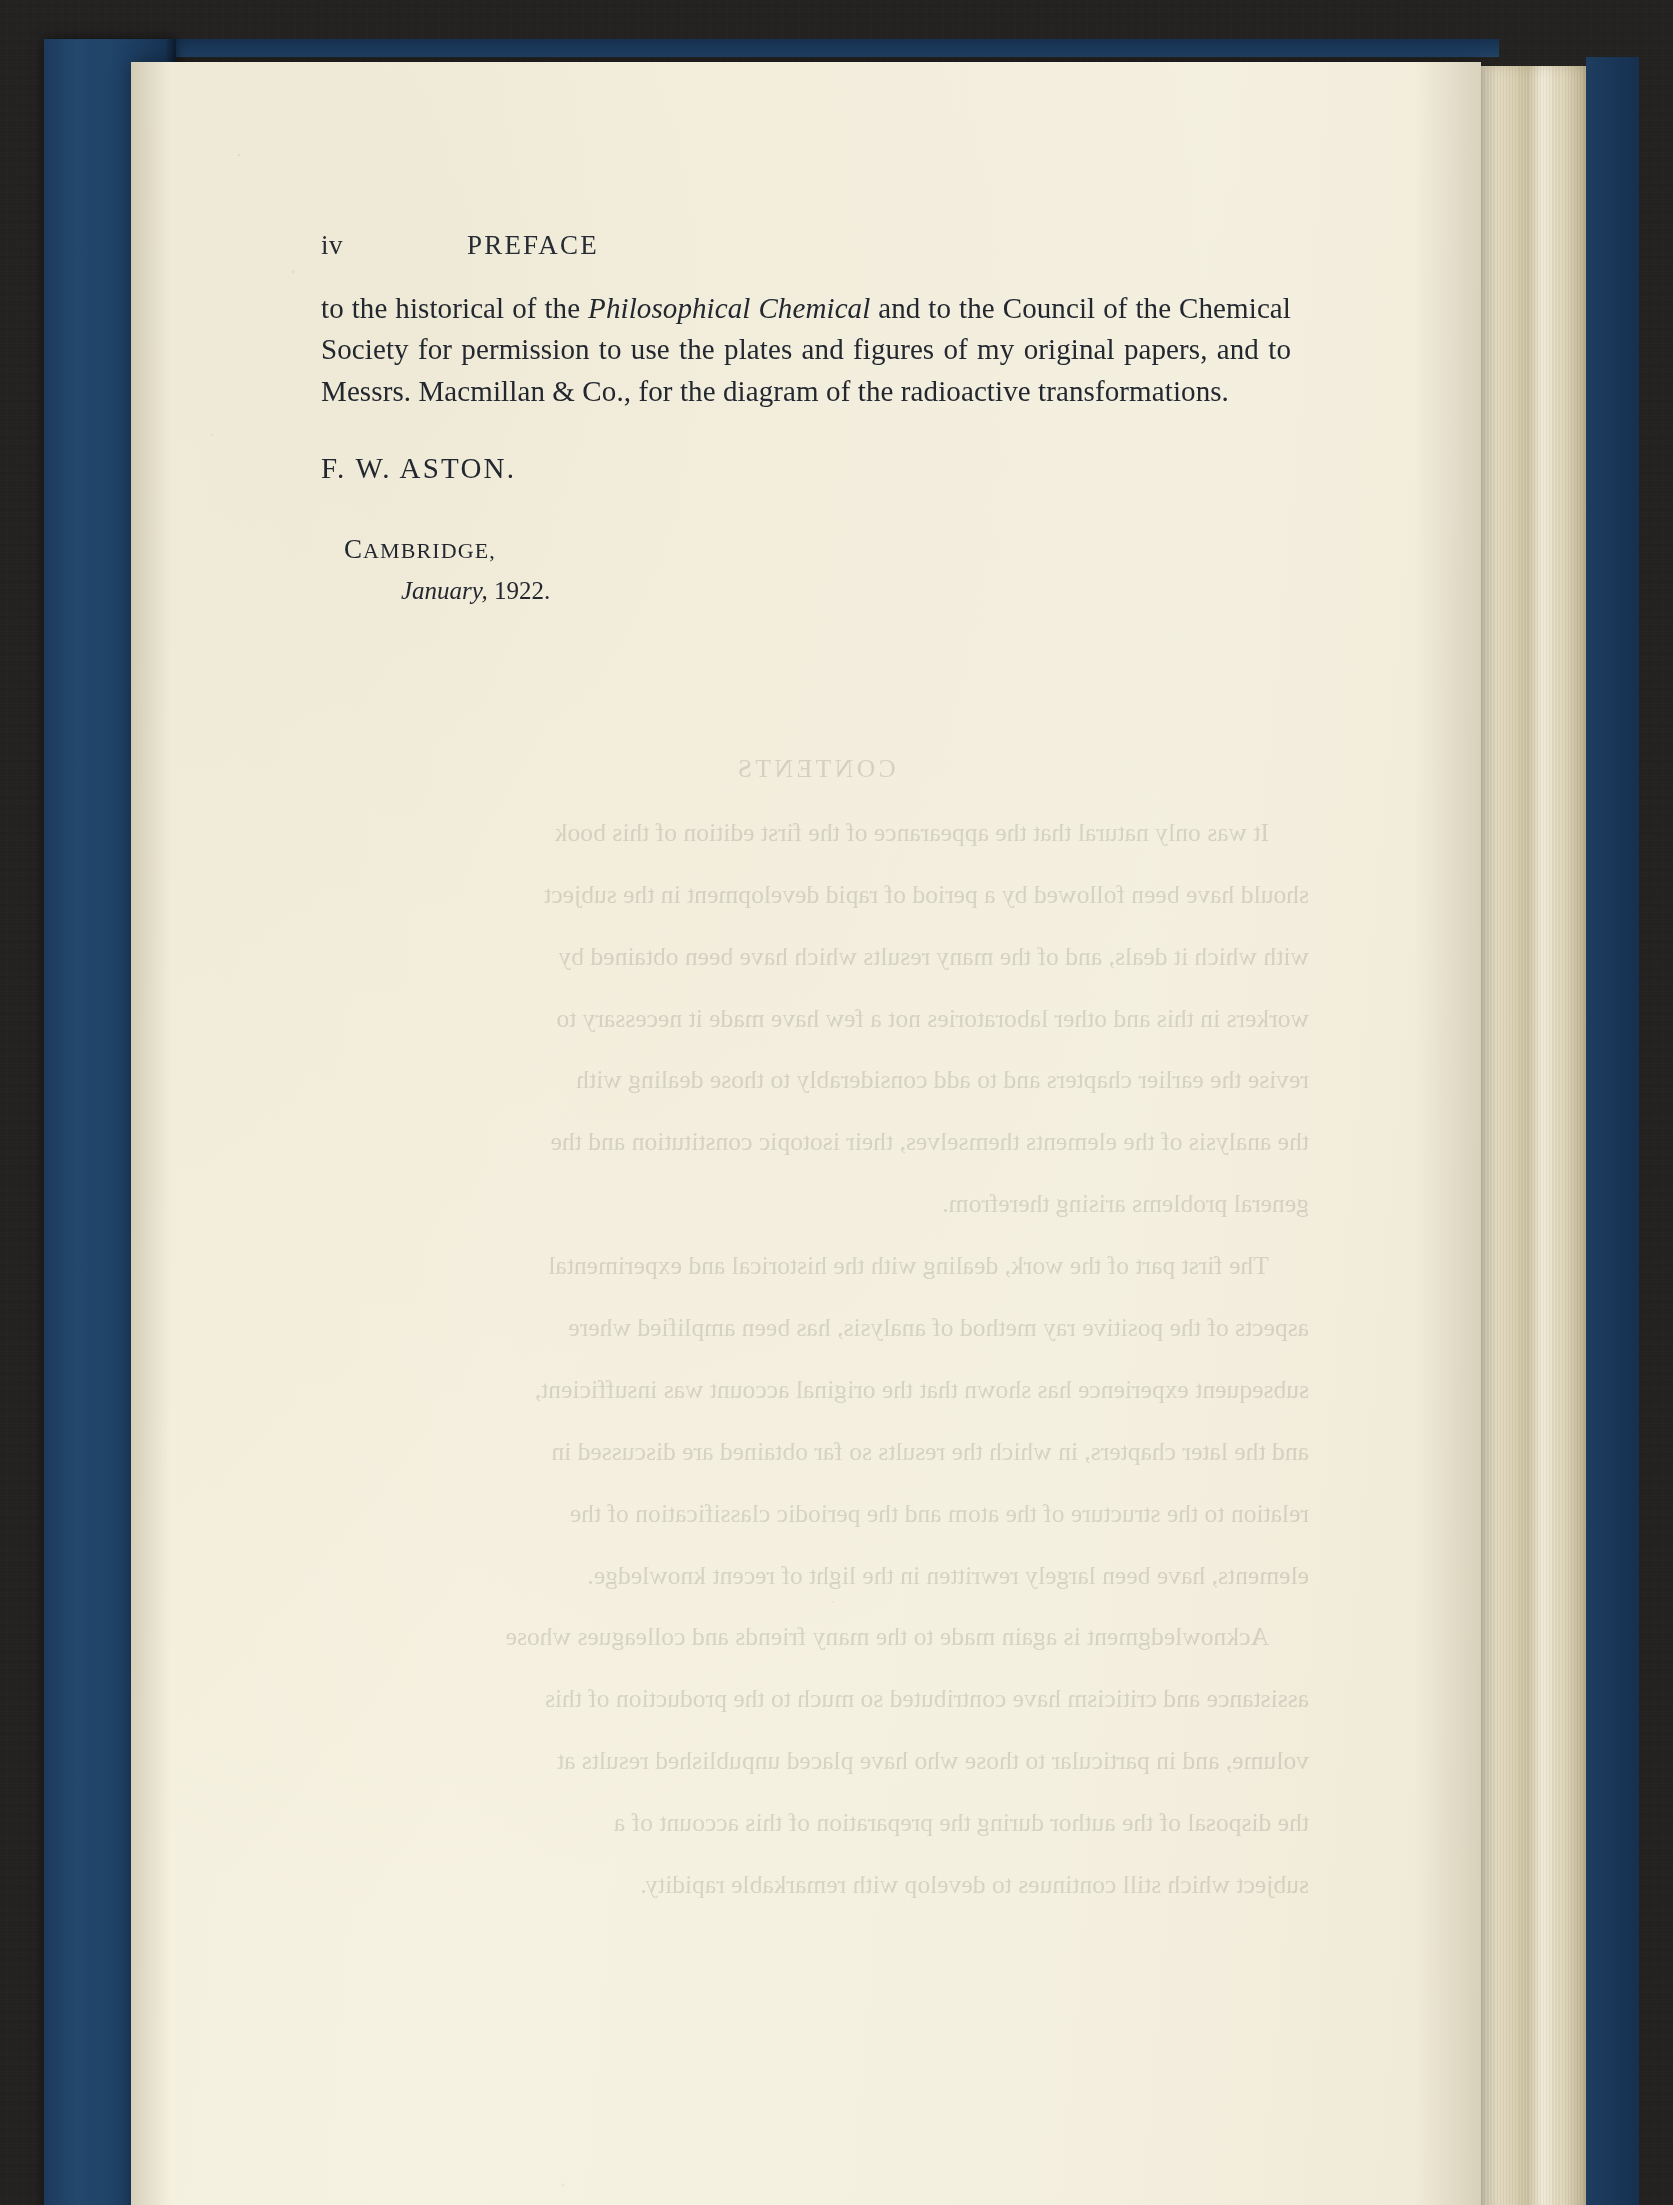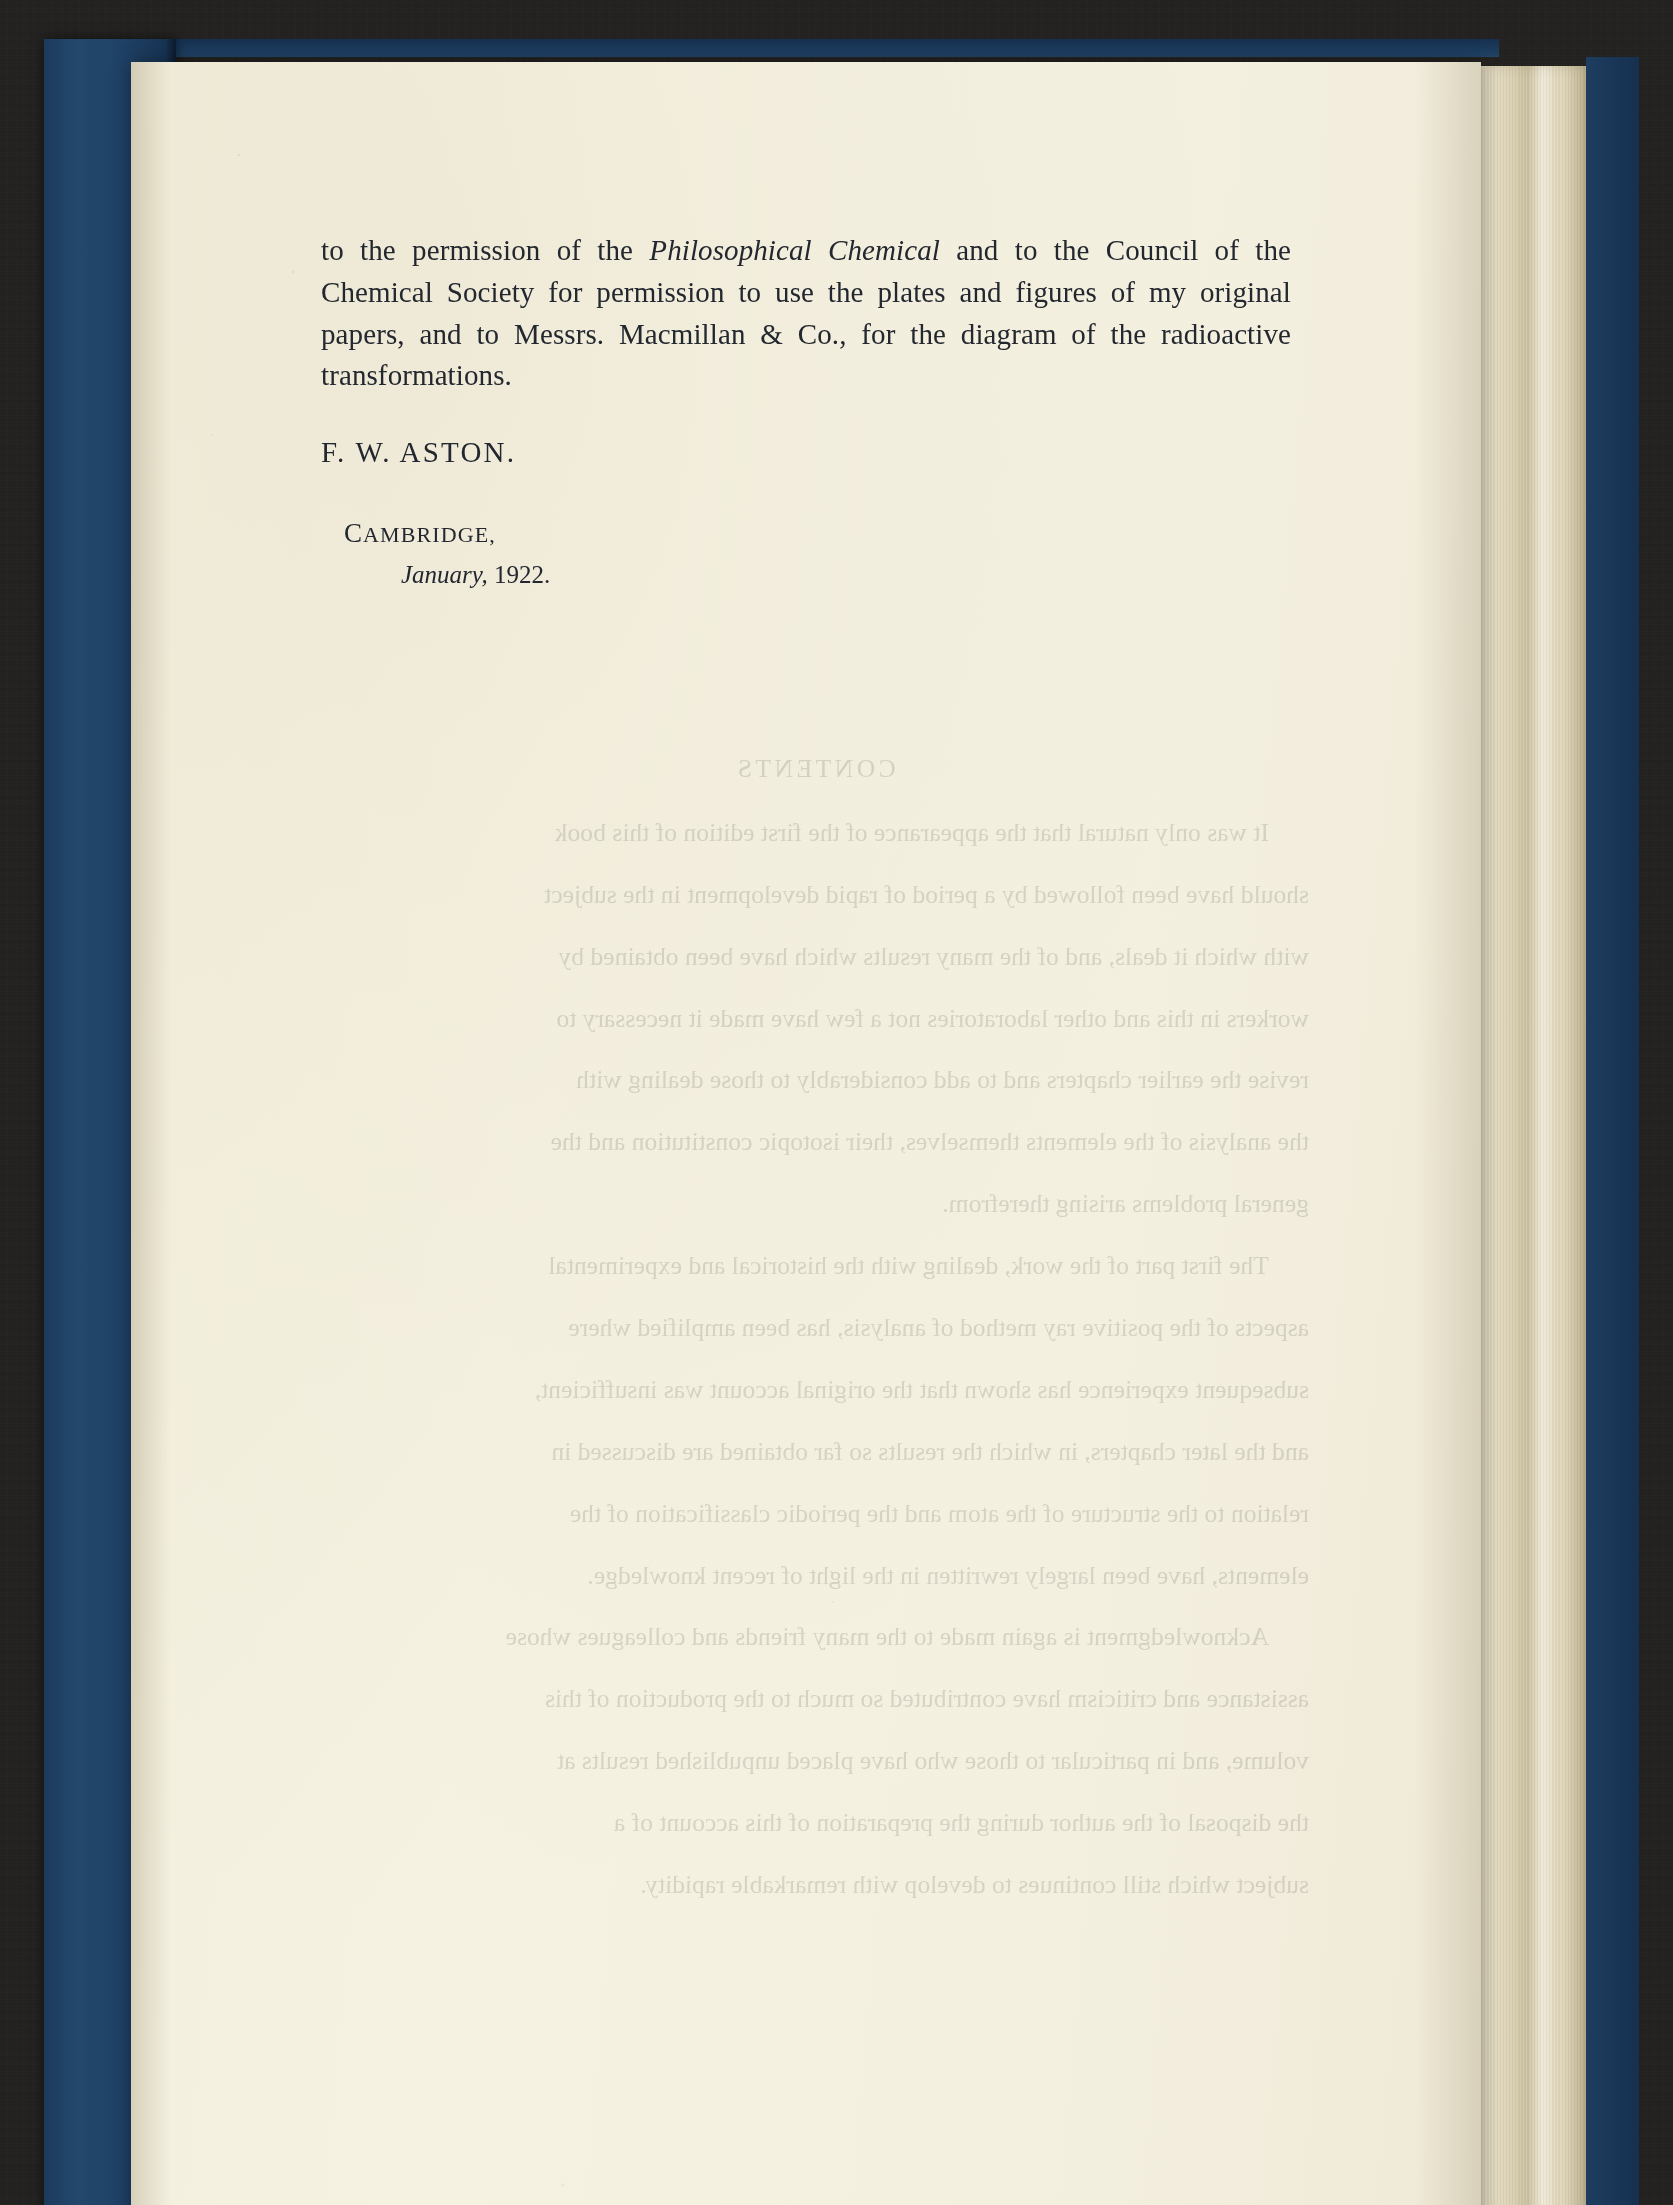--- a/index.html
+++ b/index.html
@@ -249,22 +249,26 @@
         <p>elements, have been largely rewritten in the light of recent knowledge.</p>
         <p class="indent">Acknowledgment is again made to the many friends and colleagues whose</p>
         <p>assistance and criticism have contributed so much to the production of this</p>
         <p>volume, and in particular to those who have placed unpublished results at</p>
         <p>the disposal of the author during the preparation of this account of a</p>
         <p>subject which still continues to develop with remarkable rapidity.</p>
       </div>
 
       <div class="text-block">
 
-
-        <div class="body-par"><span>to the permission of the </span><span class="ital">Philosophical Chemical</span><span> and to the Council of the Chemical Society for permission to use the plates and figures of my original papers, and to Messrs. Macmillan &amp; Co., for the diagram of the radioactive transformations.</span></div>
+        <div class="header-row">
+          <div class="folio">iv</div>
+          <div class="running-head">PREFACE</div>
+        </div>
+
+        <div class="body-par"><span>to the historical of the </span><span class="ital">Philosophical Chemical</span><span> and to the Council of the Chemical Society for permission to use the plates and figures of my original papers, and to Messrs. Macmillan &amp; Co., for the diagram of the radioactive transformations.</span></div>
 
         <div class="signature">F. W. ASTON.</div>
 
         <div class="colophon">
           <div class="place"><span class="cap">C</span><span>AMBRIDGE,</span></div>
           <div class="date"><span class="ital">January,</span><span> 1922.</span></div>
         </div>
 
       </div>
     </div>

